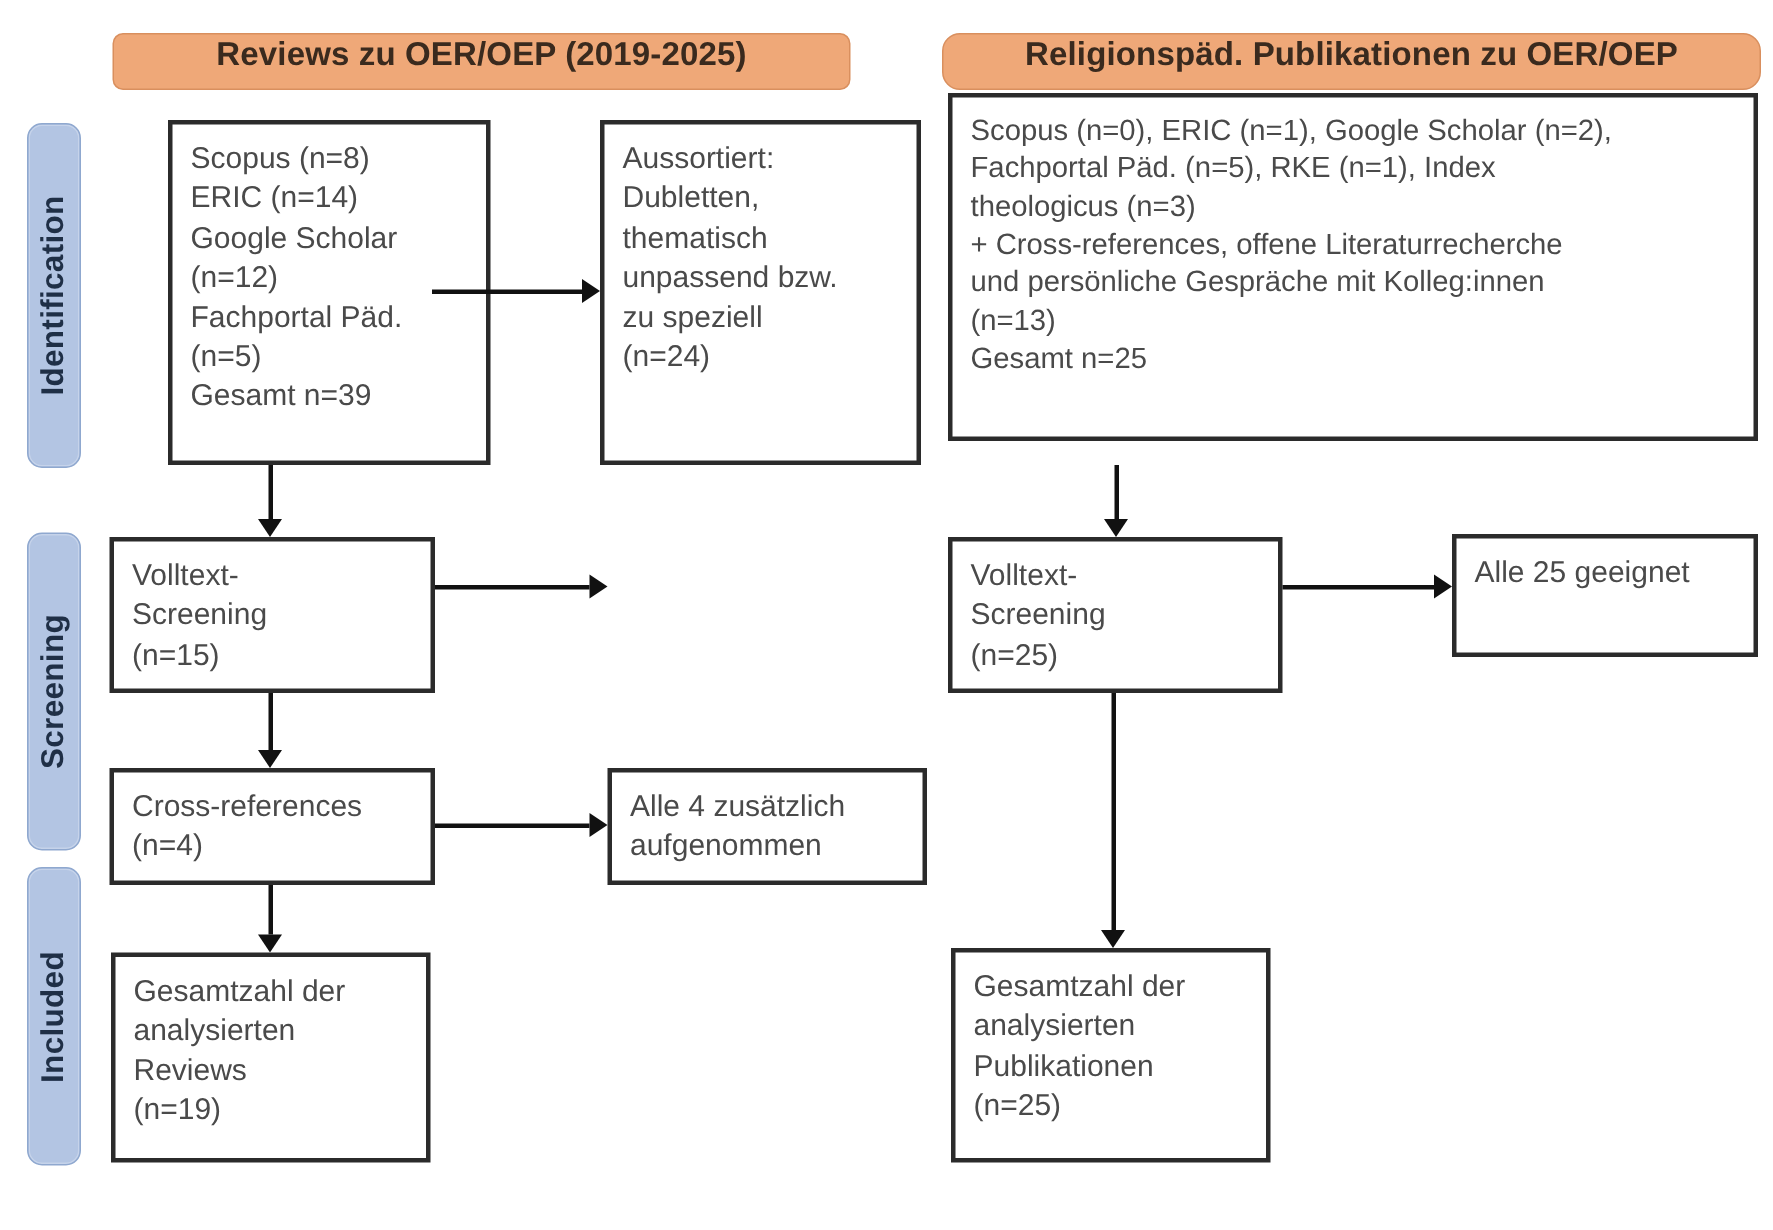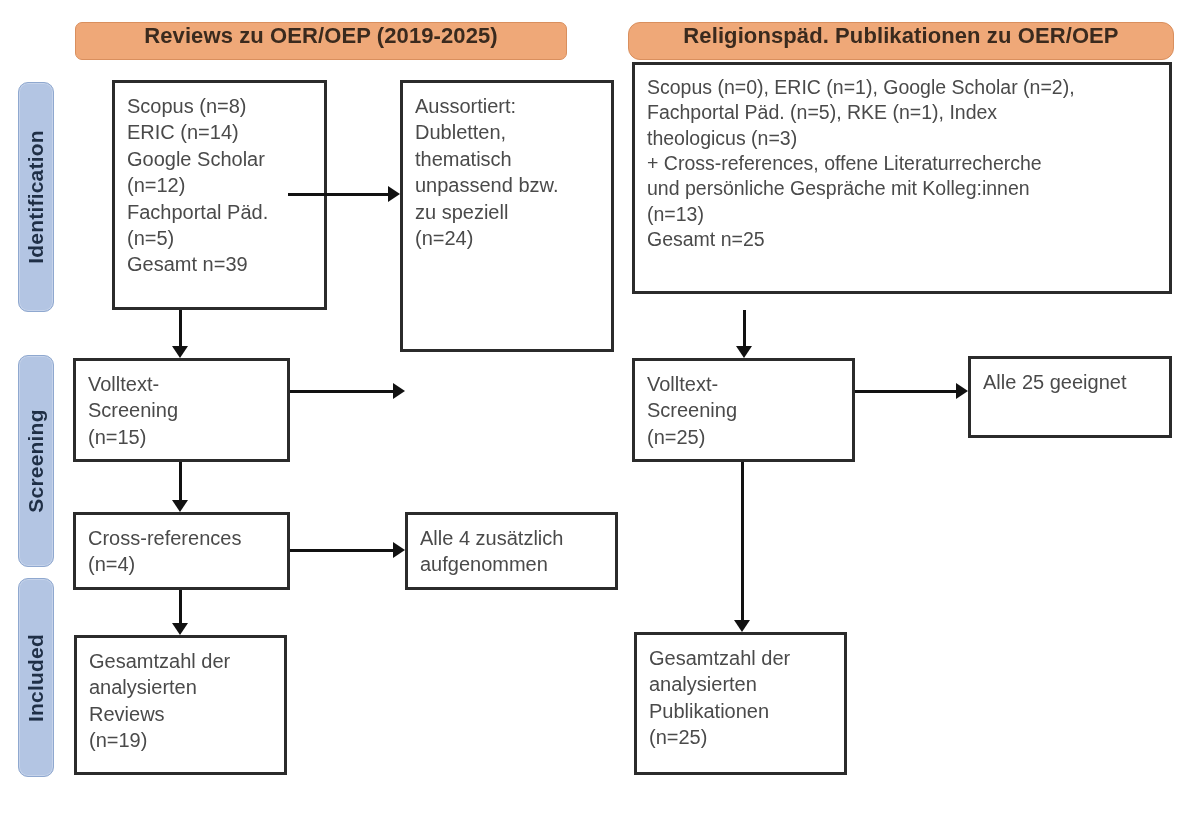--- a/index.html
+++ b/index.html
@@ -113,21 +113,21 @@
   </div>
 
   <div class="flow-box" style="left:73px; top:80px; width:215px; height:230px;margin-left:39px;">Scopus (n=8)
 ERIC (n=14)
 Google Scholar
 (n=12)
 Fachportal Päd.
 (n=5)
 Gesamt n=39</div>
 
-  <div class="flow-box" style="left:400px; top:80px; width:214px; height:272px;">Aussortiert:
+  <div class="flow-box" style="left:400px; top:80px; width:214px; height:230px;">Aussortiert:
 Dubletten,
 thematisch
 unpassend bzw.
 zu speziell
 (n=24)</div>
 
   <div class="conn h" style="left:288px; top:193px; width:100px;"></div>
   <div class="arrow-right" style="left:388px; top:186px;"></div>
 
   <div class="conn v" style="left:179px; top:310px; height:36px;"></div>

